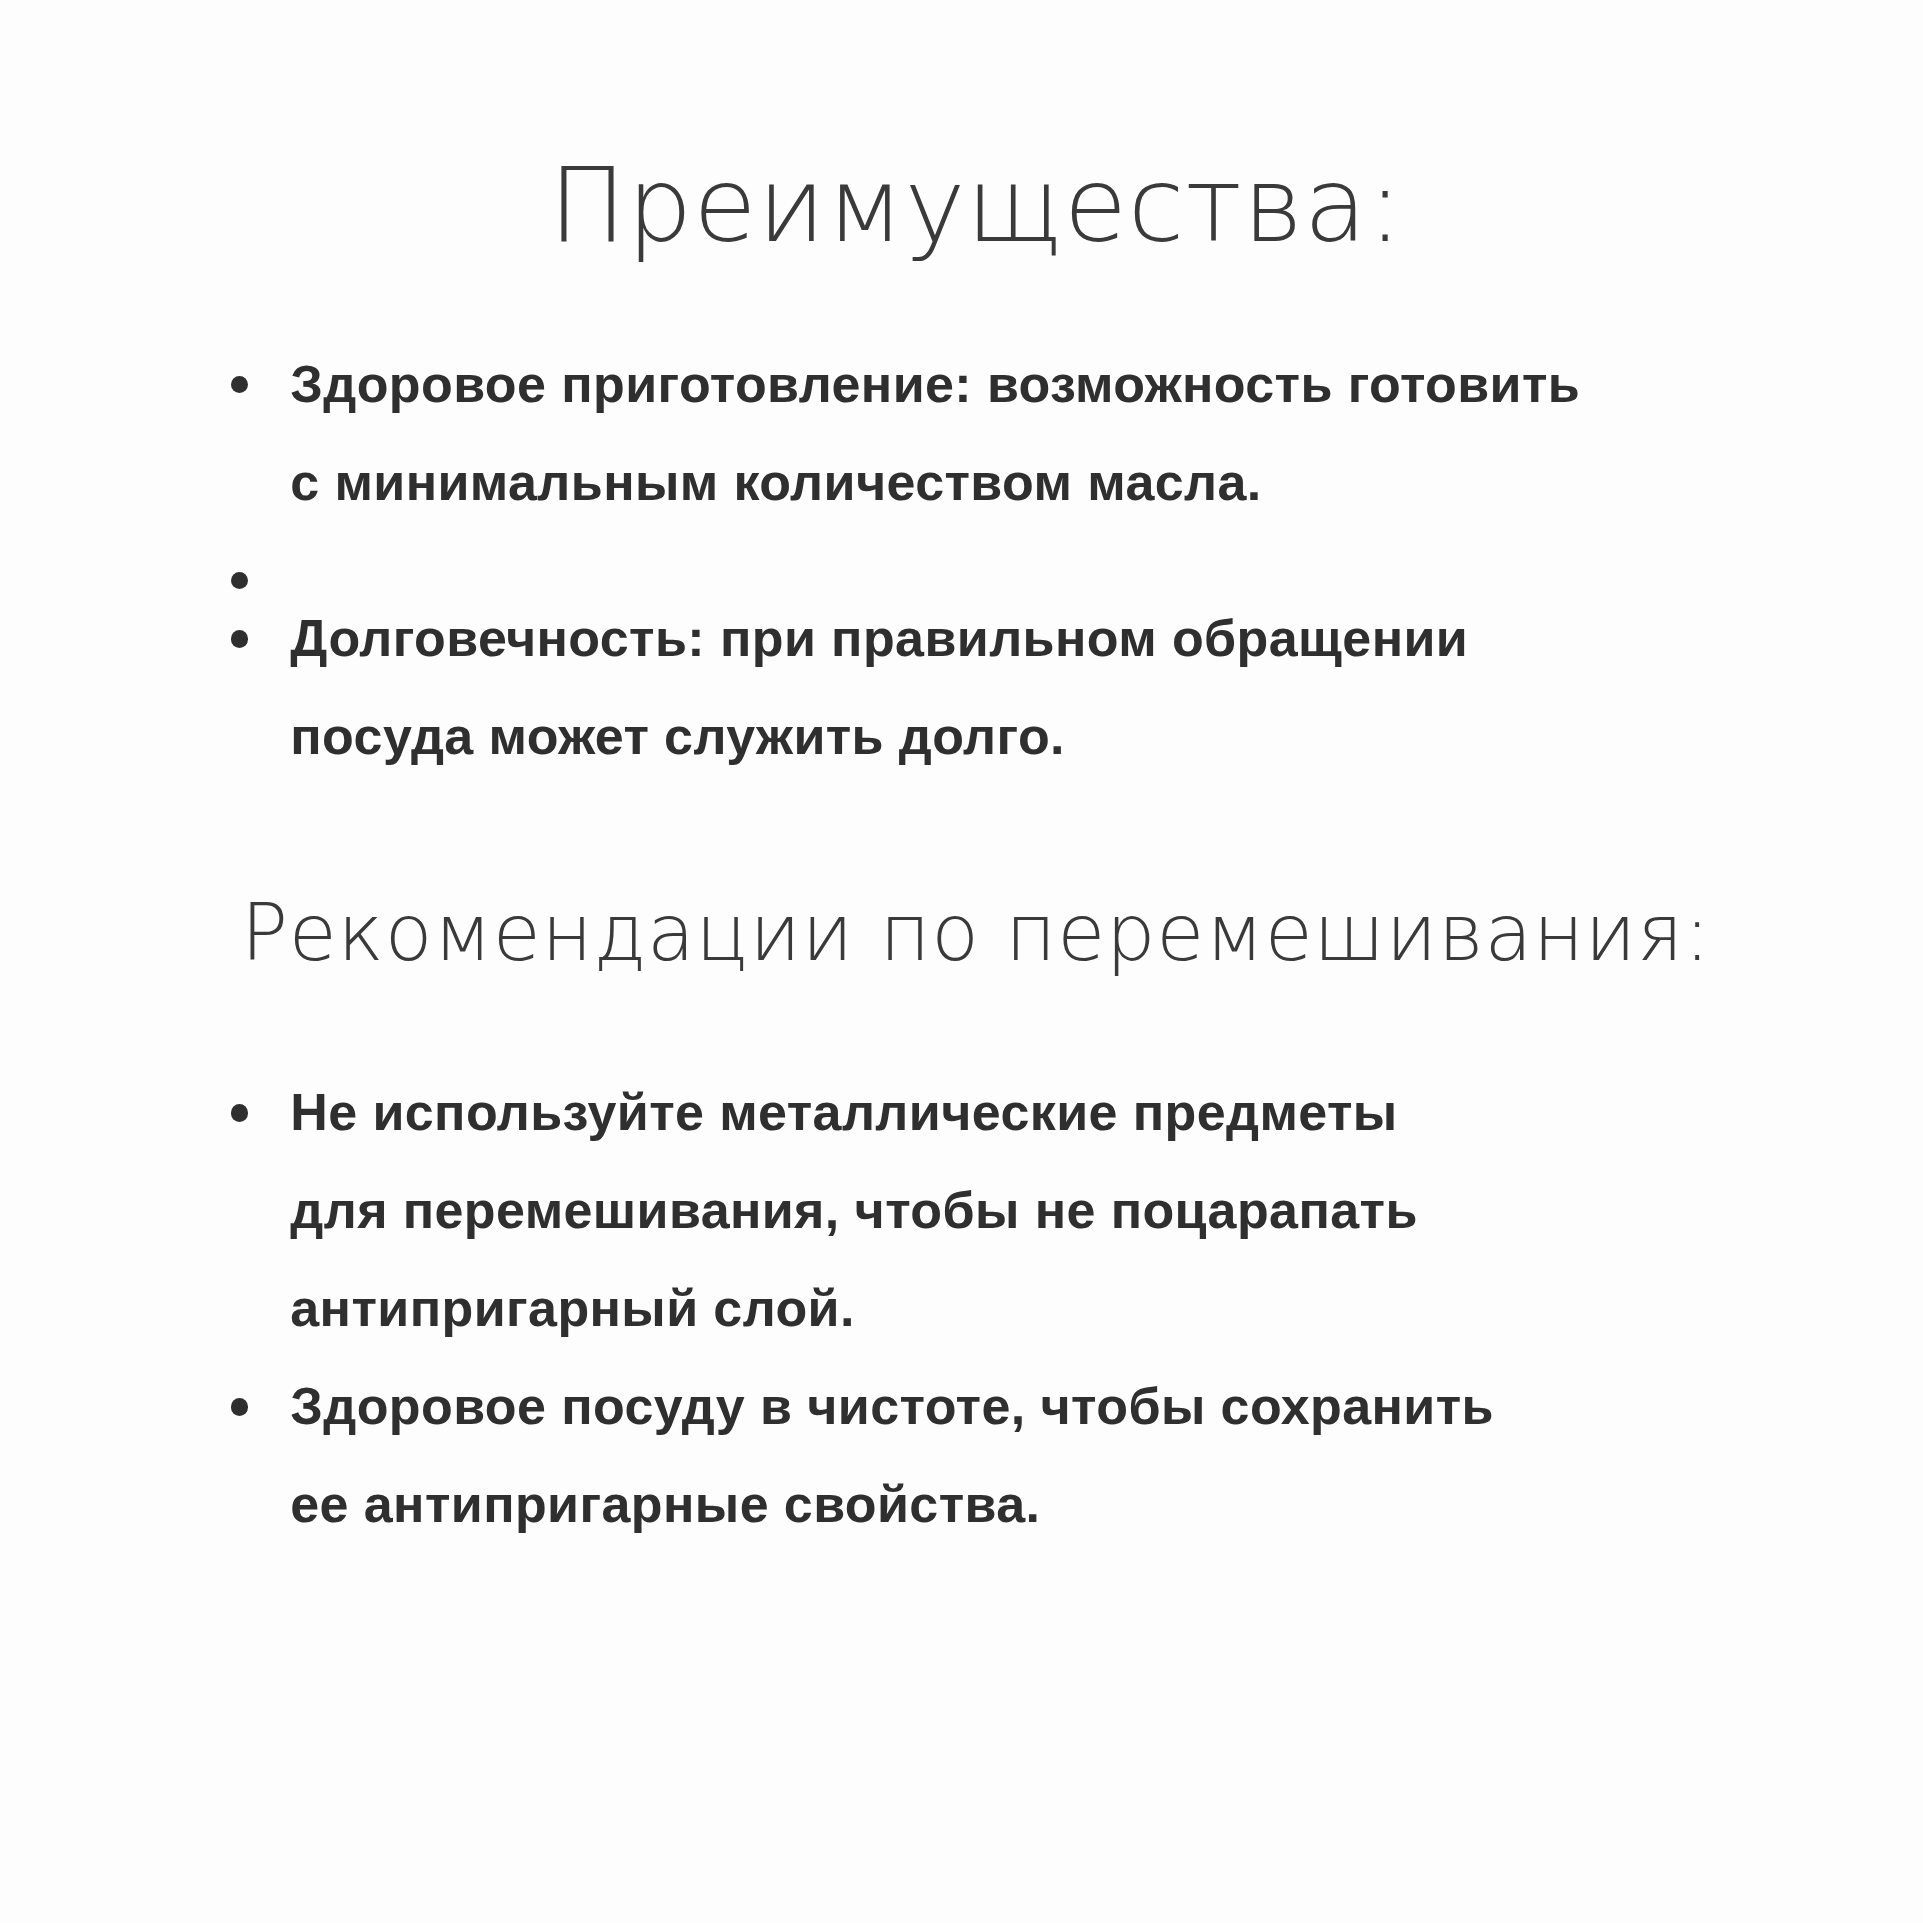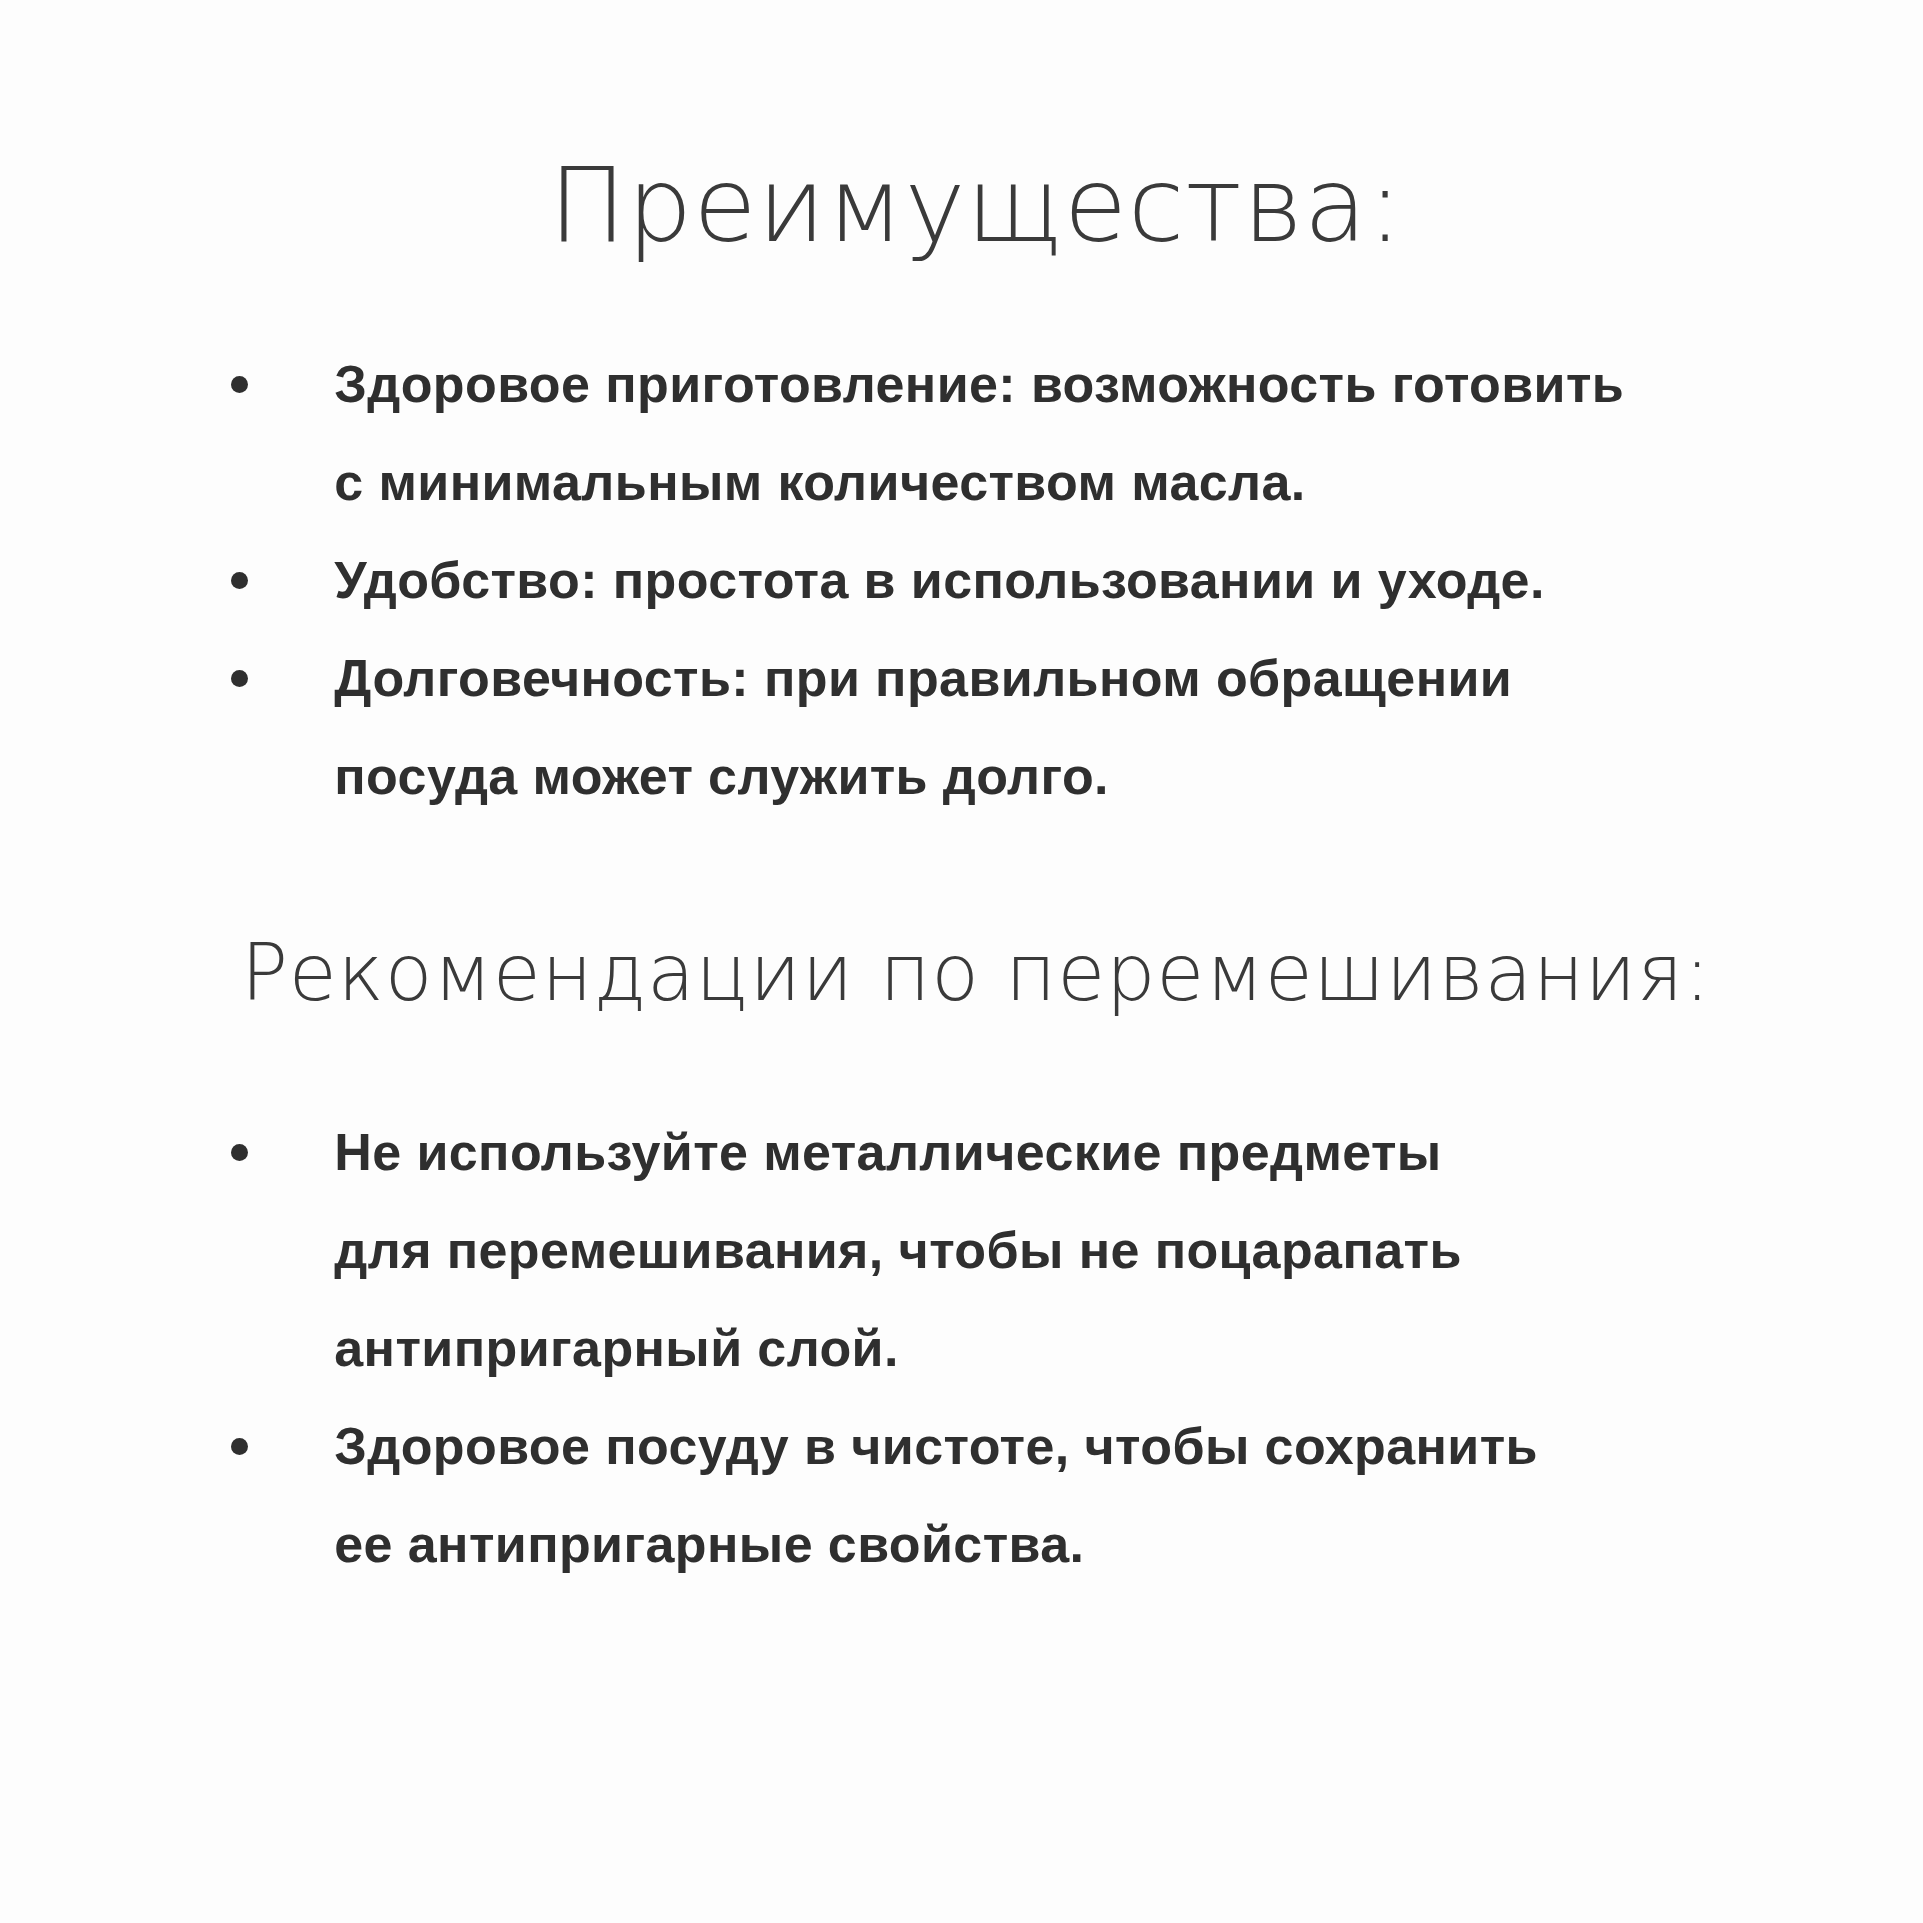--- a/index.html
+++ b/index.html
@@ -44,21 +44,20 @@
   }
   ul.bullet-list--advantages {
     margin-top: 68px;
   }
   ul.bullet-list--recommendations {
     margin-top: 83px;
   }
   li.bullet-item {
     display: flex;
     align-items: flex-start;
-    gap: 44px;
   }
   .bullet-dot {
     flex: none;
     width: 17.3px;
     height: 17.3px;
     margin-top: 41px;
     border-radius: 50%;
     background: #2f2f2f;
   }
   .bullet-text {
@@ -79,21 +78,20 @@
   <h1 class="heading heading--primary">Преимущества:</h1>
 
   <ul class="bullet-list bullet-list--advantages">
     <li class="bullet-item">
       <span class="bullet-dot"></span>
       <span class="bullet-text">Здоровое приготовление: возможность готовить
 с минимальным количеством масла.</span>
     </li>
     <li class="bullet-item">
       <span class="bullet-dot"></span>
-      <span class="bullet-text">Удобство: простота в использовании и уходе.</span>
     </li>
     <li class="bullet-item">
       <span class="bullet-dot"></span>
       <span class="bullet-text">Долговечность: при правильном обращении
 посуда может служить долго.</span>
     </li>
   </ul>
 
   <h2 class="heading heading--secondary">Рекомендации по перемешивания:</h2>
 

